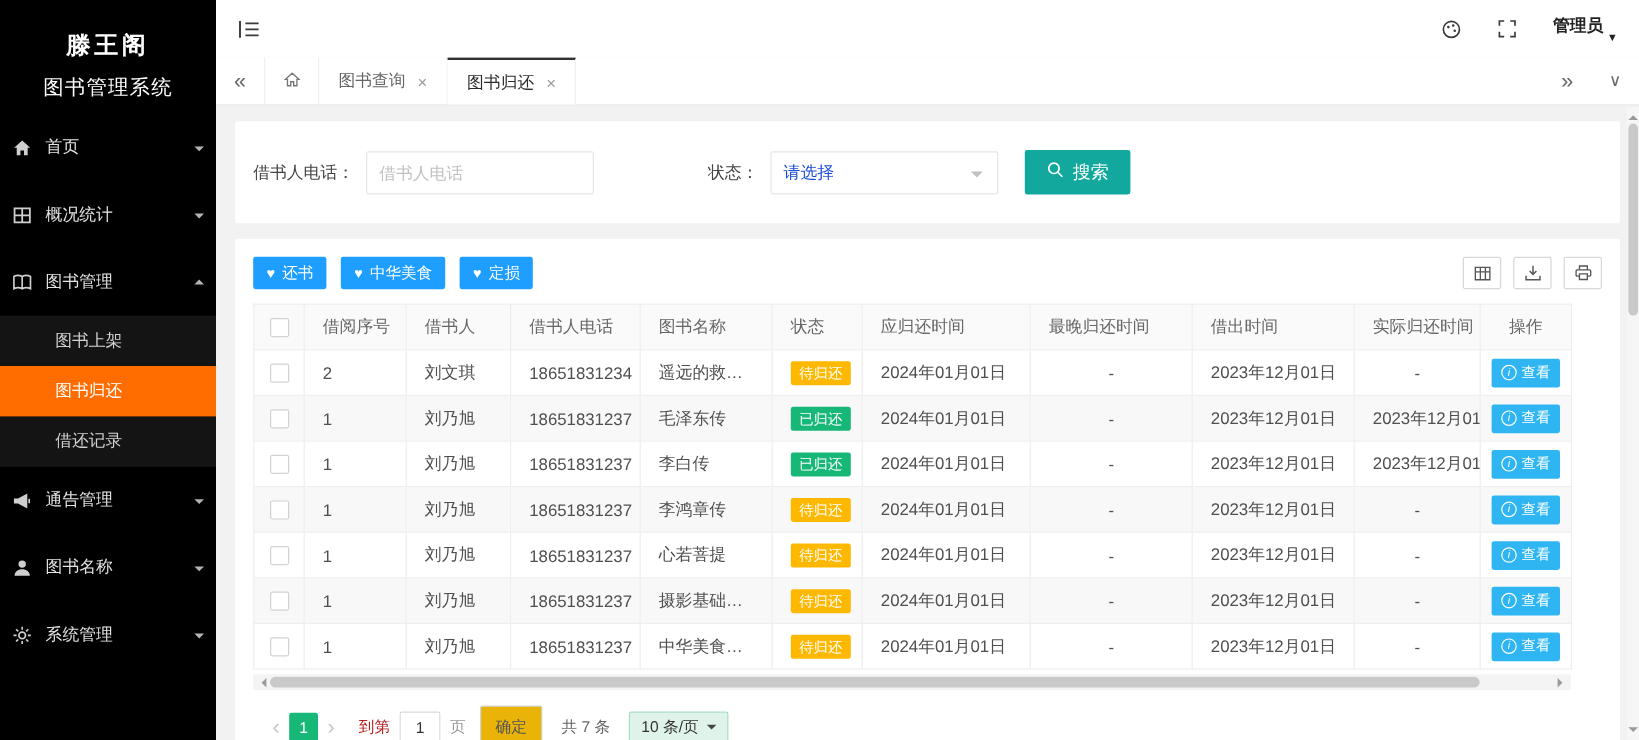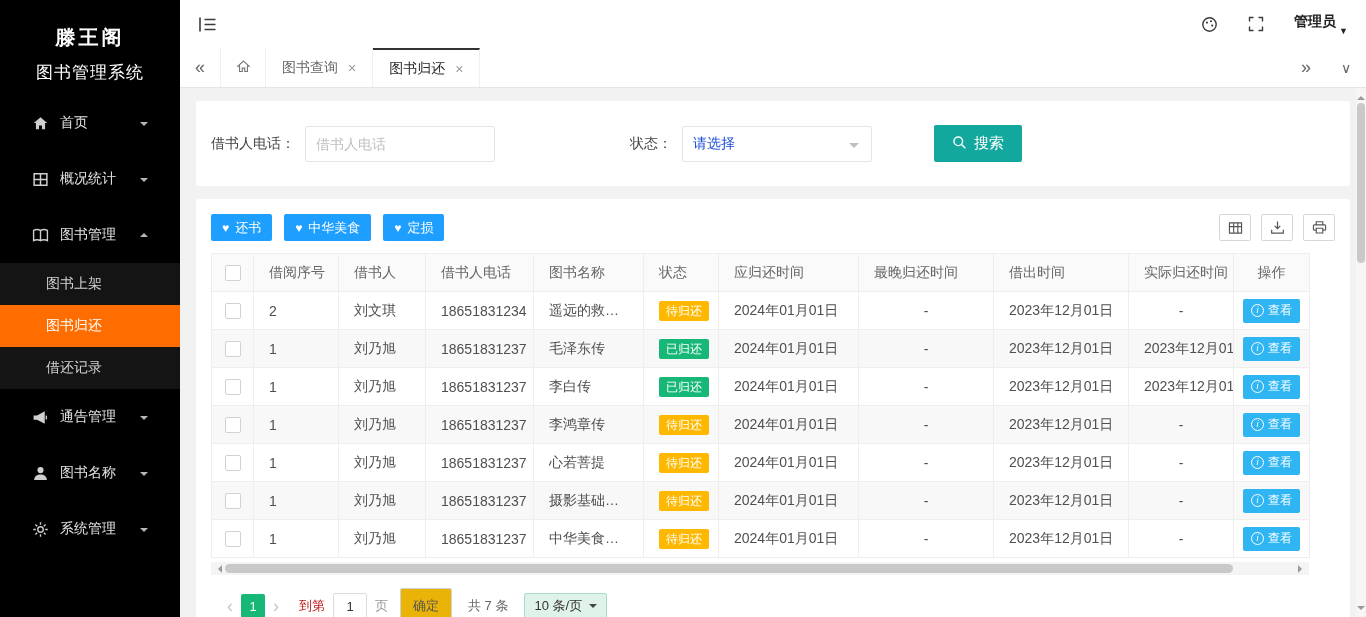--- a/index.html
+++ b/index.html
@@ -5,21 +5,21 @@
   * { margin:0; padding:0; box-sizing:border-box; }
   html,body { width:1366px; height:617px; overflow:hidden; }
   body { font-family:"Liberation Sans","DejaVu Sans",sans-serif; font-size:14px; color:#333; }
   .app { position:relative; width:1366px; height:617px; display:flex; background:#f2f2f2; overflow:hidden; }
 
   
   .sidebar { width:180px; flex-shrink:0; background:#000000; color:#ddd; }
   .logo { height:95px; text-align:center; color:#fff; padding-top:24px; }
   .logo-title { font-size:20px; font-weight:bold; letter-spacing:3px; }
   .logo-sub { font-size:17px; margin-top:10px; letter-spacing:1px; }
-  .menu-item { height:56px; display:flex; align-items:center; padding:0 32px; font-size:14px; color:#e2e2e2; cursor:pointer; }
+  .menu-item { height:56px; display:flex; align-items:center; padding:0 10px; font-size:14px; color:#e2e2e2; cursor:pointer; }
   .menu-item .mi-icon { width:17px; height:17px; margin-right:11px; color:#cfcfcf; display:inline-flex; }
   .menu-item .mi-icon svg { width:100%; height:100%; }
   .caret { margin-left:auto; width:0; height:0; border:4px solid transparent; }
   .caret.down { border-top-color:#b5b5b5; margin-top:6px; }
   .caret.up { border-bottom-color:#b5b5b5; margin-bottom:4px; }
   .submenu { background:#141414; }
   .submenu-item { height:42px; display:flex; align-items:center; padding-left:46px; font-size:14px; color:#d2d2d2; cursor:pointer; }
   .submenu-item.active { background:#ff6c00; color:#fff; }
 
   
@@ -35,21 +35,21 @@
   .tab-arrow { width:40px; display:flex; align-items:center; justify-content:center; color:#666; font-size:18px; cursor:pointer; }
   .home-tab { width:46px; display:flex; align-items:center; justify-content:center; border-left:1px solid #f0f0f0; border-right:1px solid #f0f0f0; color:#777; cursor:pointer; }
   .tab { display:flex; align-items:center; padding:0 16px; font-size:14px; color:#666; border-right:1px solid #f0f0f0; cursor:pointer; position:relative; }
   .tab .close { margin-left:10px; color:#9a9a9a; font-size:14px; cursor:pointer; }
   .tab.active { color:#2b2b2b; border-top:2px solid #323232; background:#fff; }
   .tab-spacer { flex:1; }
   .tabbar .chev-down { font-size:14px; }
 
   
   .content { flex:1; padding:13px 16px 0 16px; overflow:hidden; }
-  .card { background:#fff; border-radius:2px;gap:40px; }
+  .card { background:#fff; border-radius:2px; }
   .search-card { padding:24px 15px; display:flex; align-items:center; margin-bottom:13px; }
   .fg { display:flex; align-items:center; }
   .fg label { color:#444; margin-right:10px; }
   .text-input { width:190px; height:36px; border:1px solid #e5e5e5; border-radius:2px; padding:0 10px; font-size:14px; color:#333; outline:none; font-family:inherit; }
   .text-input::placeholder { color:#c0c0c0; }
   .fake-select { width:190px; height:36px; border:1px solid #e5e5e5; border-radius:2px; padding:0 10px; display:flex; align-items:center; color:#1d4ed8; position:relative; cursor:pointer; background:#fff; }
   .fake-select .sel-caret { position:absolute; right:12px; width:0; height:0; border:5px solid transparent; border-top-color:#c0c0c0; top:16px; }
   .fg-status { margin-left:95px; }
   .search-btn { margin-left:22px; height:37px; padding:0 18px; background:#13a89e; color:#fff; border:none; border-radius:2px; font-size:15px; display:inline-flex; align-items:center; gap:7px; cursor:pointer; font-family:inherit; }
 

